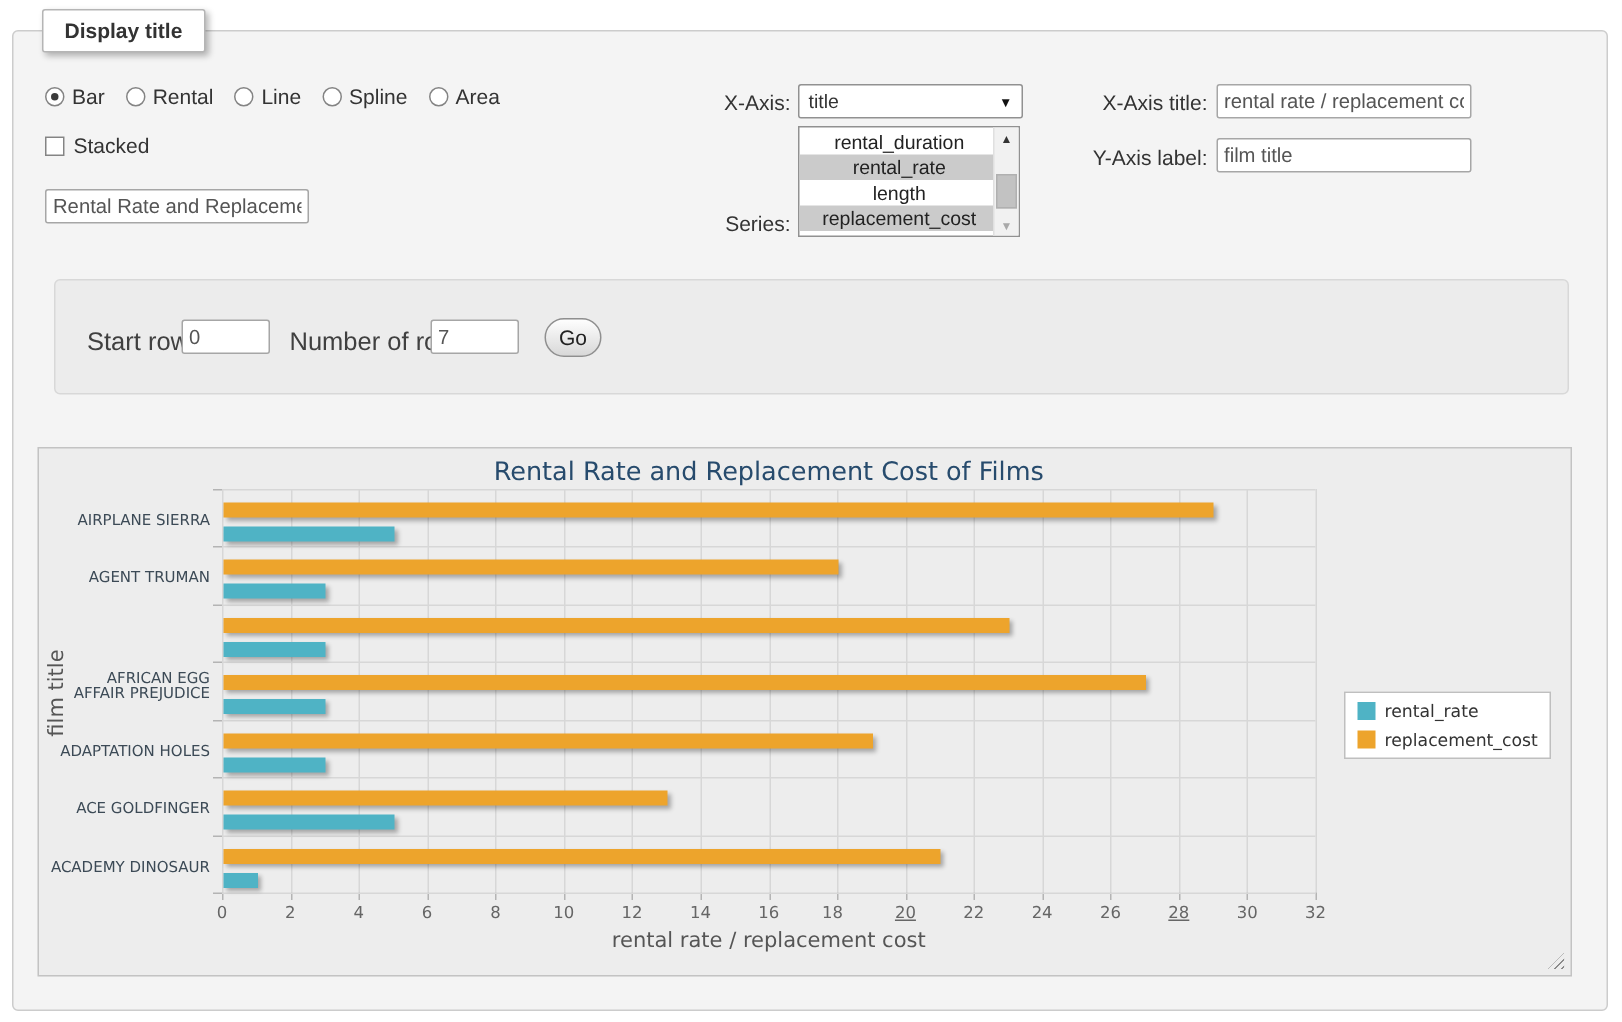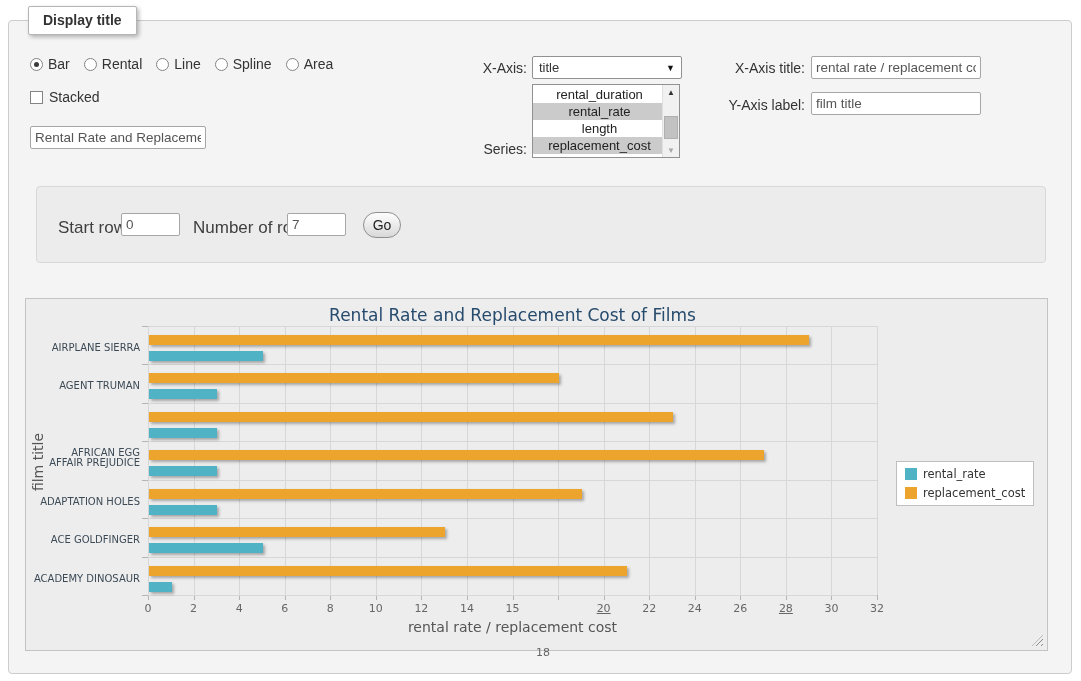--- a/index.html
+++ b/index.html
@@ -181,24 +181,24 @@
       <div class="xtick" style="left: 349.812px; top: 296px;"></div>
       <div class="xtick-label" style="left: 329.812px; top: 303px;">10</div>
       <div class="gridline-v" style="left: 395.375px; top: 27px; height: 269px;"></div>
       <div class="xtick" style="left: 395.375px; top: 296px;"></div>
       <div class="xtick-label" style="left: 375.375px; top: 303px;">12</div>
       <div class="gridline-v" style="left: 440.938px; top: 27px; height: 269px;"></div>
       <div class="xtick" style="left: 440.938px; top: 296px;"></div>
       <div class="xtick-label" style="left: 420.938px; top: 303px;">14</div>
       <div class="gridline-v" style="left: 486.5px; top: 27px; height: 269px;"></div>
       <div class="xtick" style="left: 486.5px; top: 296px;"></div>
-      <div class="xtick-label" style="left: 466.5px; top: 303px;">15</div>
+      <div class="xtick-label" style="left: 466.5px; top: 303px;">16</div>
       <div class="gridline-v" style="left: 532.062px; top: 27px; height: 269px;"></div>
       <div class="xtick" style="left: 532.062px; top: 296px;"></div>
-      <div class="xtick-label" style="left: 497px; top: 303px; margin-top: 44px;">18</div>
+      <div class="xtick-label" style="left: 509px; top: 303px;">18</div>
       <div class="gridline-v" style="left: 577.625px; top: 27px; height: 269px;"></div>
       <div class="xtick" style="left: 577.625px; top: 296px;"></div>
       <div class="xtick-label" style="left: 557.625px; top: 303px; text-decoration: underline;">20</div>
       <div class="gridline-v" style="left: 623.188px; top: 27px; height: 269px;"></div>
       <div class="xtick" style="left: 623.188px; top: 296px;"></div>
       <div class="xtick-label" style="left: 603.188px; top: 303px;">22</div>
       <div class="gridline-v" style="left: 668.75px; top: 27px; height: 269px;"></div>
       <div class="xtick" style="left: 668.75px; top: 296px;"></div>
       <div class="xtick-label" style="left: 648.75px; top: 303px;">24</div>
       <div class="gridline-v" style="left: 714.312px; top: 27px; height: 269px;"></div>

